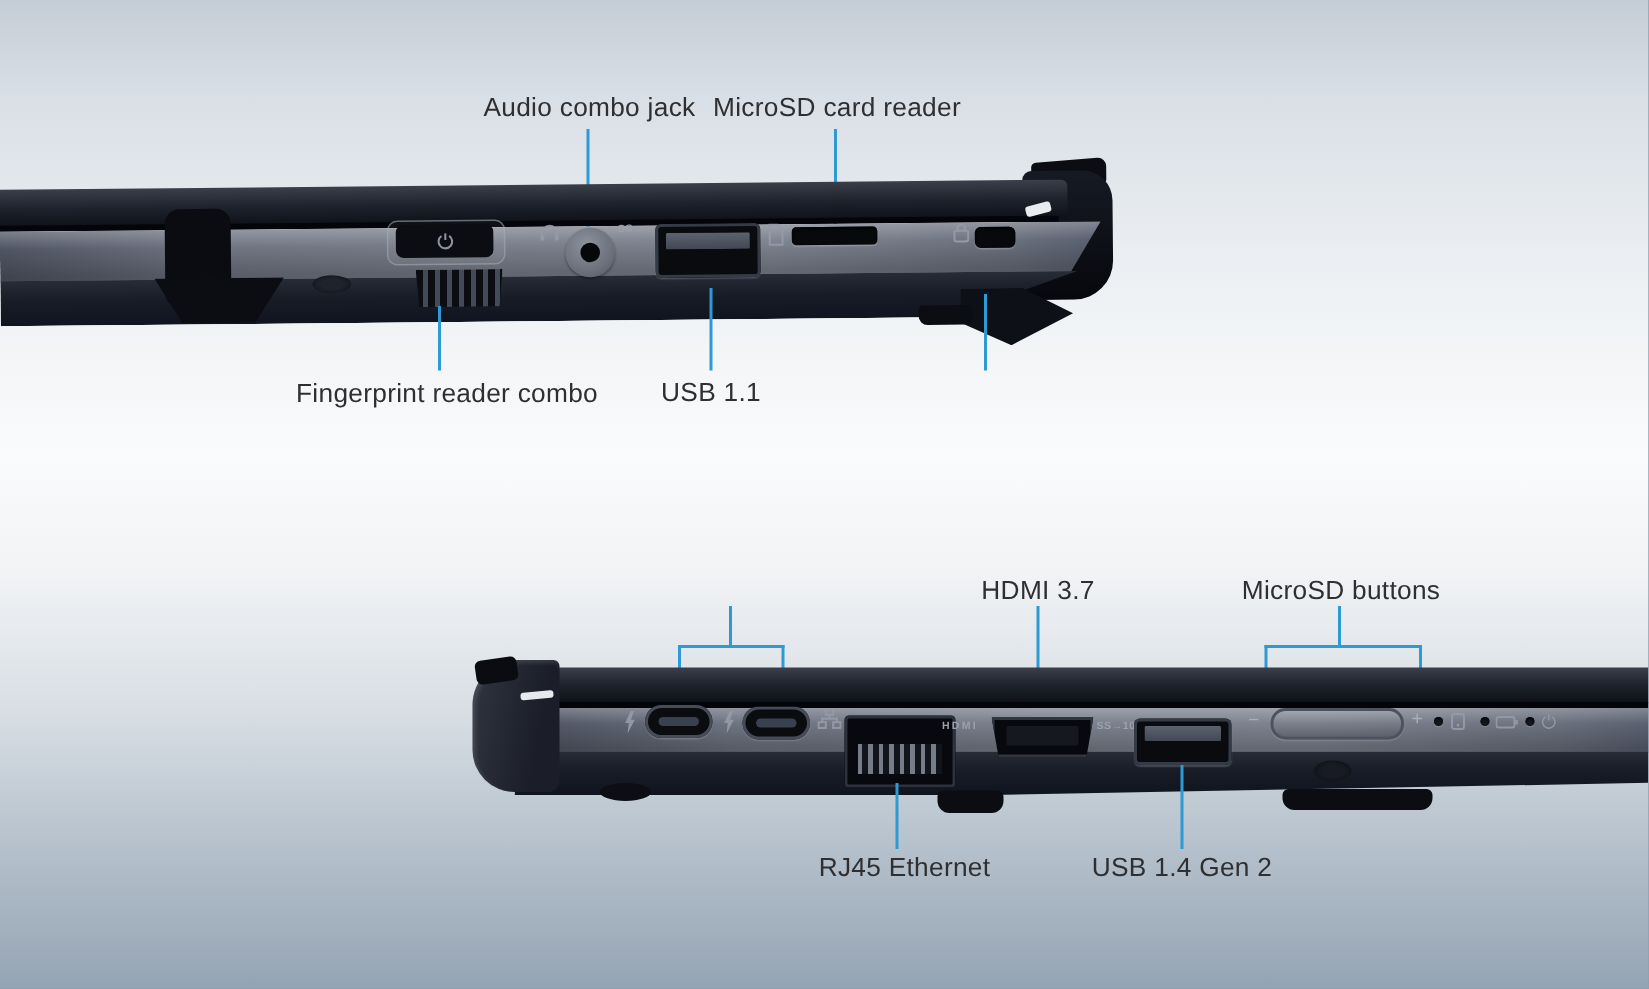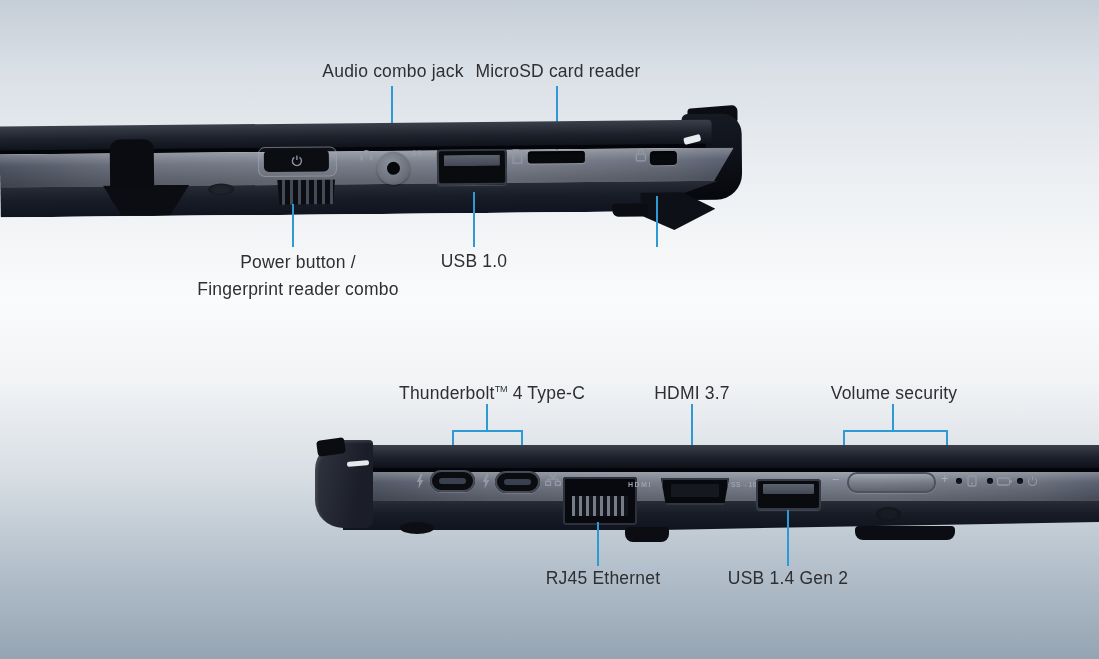--- a/index.html
+++ b/index.html
@@ -100,28 +100,26 @@
       <path d="M3.2 6V4.3a2.3 2.3 0 0 1 4.6 0V6"></path>
     </svg>
     <div class="part slot" style="left:650px; top:45px; width:27px; height:14px; border-radius:4px;"></div>
   </div>
 
   <div class="lv" style="left:292px; top:204px; height:43px;"></div>
   <div class="lv" style="left:473px; top:192px; height:55px;"></div>
   <div class="lv" style="left:656px; top:196px; height:51px;"></div>
 
   <div class="callout two-line" style="left:298px; top:249px;">
-    <div>Power button /</div>
     <div>Fingerprint reader combo</div>
   </div>
-  <div class="callout" style="left:474px; top:251px;">USB 1.0</div>
-
-  <div class="callout" style="left:492px; top:383px;"><span>Thunderbolt</span><span class="tm">TM</span><span> 4 Type-C</span></div>
+  <div class="callout" style="left:474px; top:251px;">USB 1.1</div>
+
   <div class="callout" style="left:692px; top:383px;">HDMI 3.7</div>
-  <div class="callout" style="left:894px; top:383px;">Volume security</div>
+  <div class="callout" style="left:894px; top:383px;">MicroSD buttons</div>
 
   <div class="lv" style="left:486px; top:404px; height:28px;"></div>
   <div class="lh" style="left:452px; top:430px; width:71px;"></div>
   <div class="lv" style="left:452px; top:430px; height:32px;"></div>
   <div class="lv" style="left:521px; top:430px; height:33px;"></div>
 
   <div class="lv" style="left:691px; top:404px; height:76px;"></div>
 
   <div class="lv" style="left:892px; top:404px; height:28px;"></div>
   <div class="lh" style="left:843px; top:430px; width:105px;"></div>

